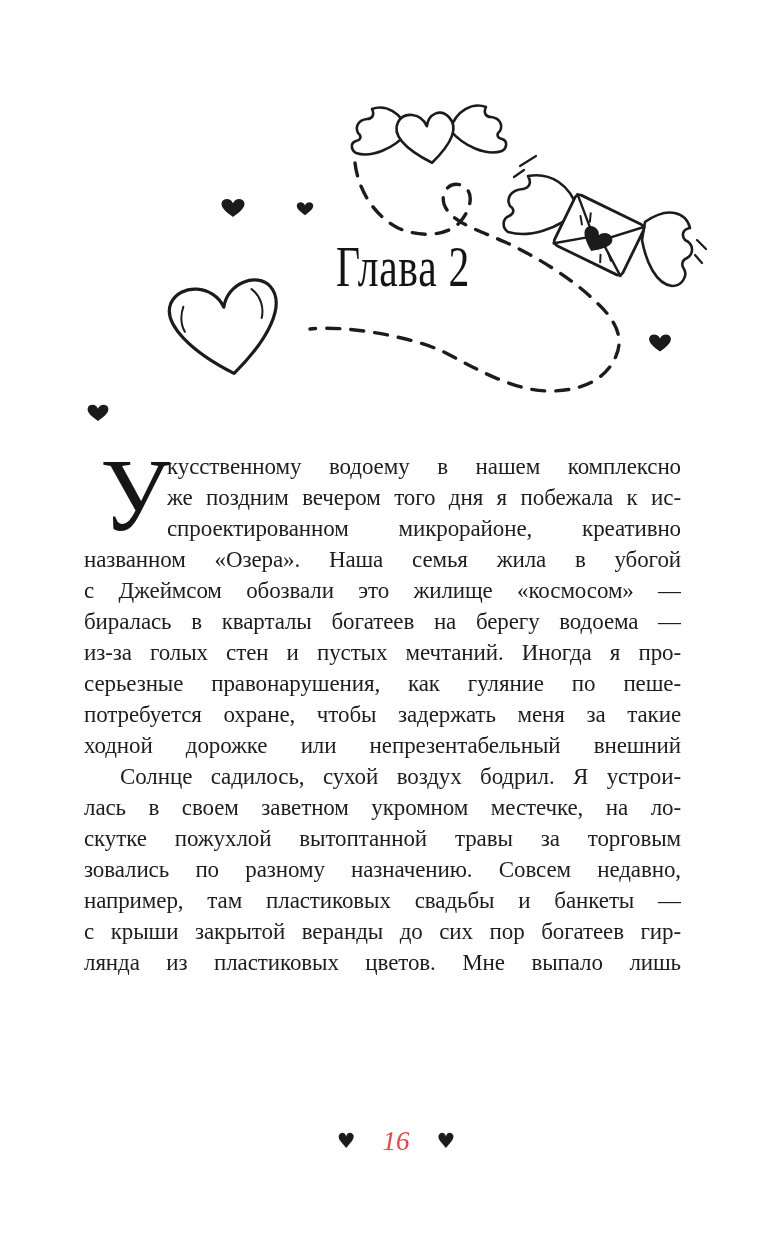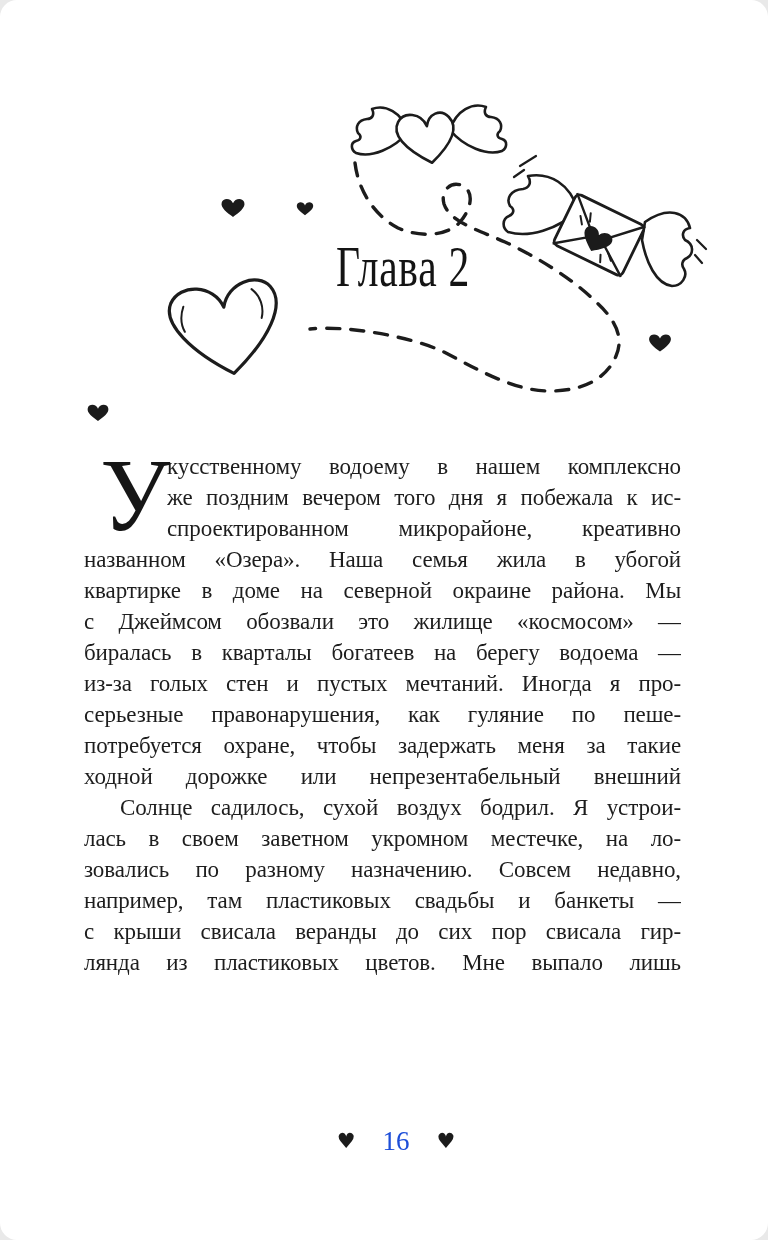--- a/index.html
+++ b/index.html
@@ -1,19 +1,19 @@
 <!DOCTYPE html>
 <html><head>
 <meta charset="utf-8">
 <style>
   html,body{margin:0;padding:0;background:#e9e9e9;}
   .page{
     position:relative;width:768px;height:1240px;margin:0 auto;
     background:#ffffff;overflow:hidden;
-    font-family:"Liberation Serif","DejaVu Serif",serif;color:#1d1d1d;border-radius:17px;
+    font-family:"Liberation Serif","DejaVu Serif",serif;color:#1d1d1d;
   }
   .decor{position:absolute;top:0;left:0;}
   .chapter-title{
     position:absolute;top:238px;left:19px;width:768px;margin:0;
     text-align:center;font-weight:normal;font-size:57px;line-height:1.0;
     letter-spacing:1px;color:#141414;
     transform:scaleX(0.73);transform-origin:50% 50%;
   }
   .body-text{position:absolute;top:451px;left:84px;width:597px;font-size:23px;}
   .para{margin:0;}
@@ -27,21 +27,21 @@
     float:left;width:83px;height:93px;margin:0;
     font-size:104px;line-height:88px;color:#161616;
     padding-left:17px;box-sizing:border-box;
     transform:scaleX(0.95);transform-origin:left top;
   }
   .footer{
     position:absolute;top:1124px;left:12px;width:768px;height:34px;
     display:flex;align-items:center;justify-content:center;gap:27px;
   }
   .f-heart{font-family:"DejaVu Sans",sans-serif;font-size:21px;color:#1b1b1b;line-height:1;}
-  .pageno{font-size:27px;color:#1d4ed8;line-height:1;}
+  .pageno{font-size:27px;color:#ef4444;line-height:1;font-style:italic;}
 </style>
 </head>
 <body>
 
 <div class="page">
 
   <svg class="decor" width="768" height="450" viewBox="0 0 768 450">
     <defs>
       <path id="h" d="M0,-3.5 C-1.8,-8.5 -9.5,-9 -10.8,-4 C-12,0.8 -5.5,5.5 0,9.5 C5.5,5.5 12,0.8 10.8,-4 C9.5,-9 1.8,-8.5 0,-3.5 Z"></path>
     </defs>
@@ -95,34 +95,34 @@
 
   <h1 class="chapter-title">Глава 2</h1>
 
   <div class="body-text">
     <div class="para">
       <div class="dropcap">У</div>
       <div class="ln">кусственному водоему в нашем комплексно</div>
       <div class="ln">же поздним вечером того дня я побежала к ис-</div>
       <div class="ln">спроектированном микрорайоне, креативно</div>
       <div class="ln">названном «Озера». Наша семья жила в убогой</div>
-      <div class="ln">квартирке в доме на северной окраине района. Мы</div>
       <div class="ln">с Джеймсом обозвали это жилище «космосом» —</div>
       <div class="ln">биралась в кварталы богатеев на берегу водоема —</div>
       <div class="ln">из-за голых стен и пустых мечтаний. Иногда я про-</div>
       <div class="ln">серьезные правонарушения, как гуляние по пеше-</div>
       <div class="ln">потребуется охране, чтобы задержать меня за такие</div>
       <div class="ln">ходной дорожке или непрезентабельный внешний</div>
     </div>
     <div class="para">
       <div class="ln indent">Солнце садилось, сухой воздух бодрил. Я устрои-</div>
       <div class="ln">лась в своем заветном укромном местечке, на ло-</div>
+      <div class="ln">скутке пожухлой вытоптанной травы за торговым</div>
       <div class="ln">зовались по разному назначению. Совсем недавно,</div>
       <div class="ln">например, там пластиковых свадьбы и банкеты —</div>
-      <div class="ln">с крыши свисала веранды до сих пор свисала гир-</div>
+      <div class="ln">с крыши закрытой веранды до сих пор богатеев гир-</div>
       <div class="ln">лянда из пластиковых цветов. Мне выпало лишь</div>
     </div>
   </div>
 
   <div class="footer">
     <span class="f-heart">♥</span>
     <span class="pageno">16</span>
     <span class="f-heart">♥</span>
   </div>
 

